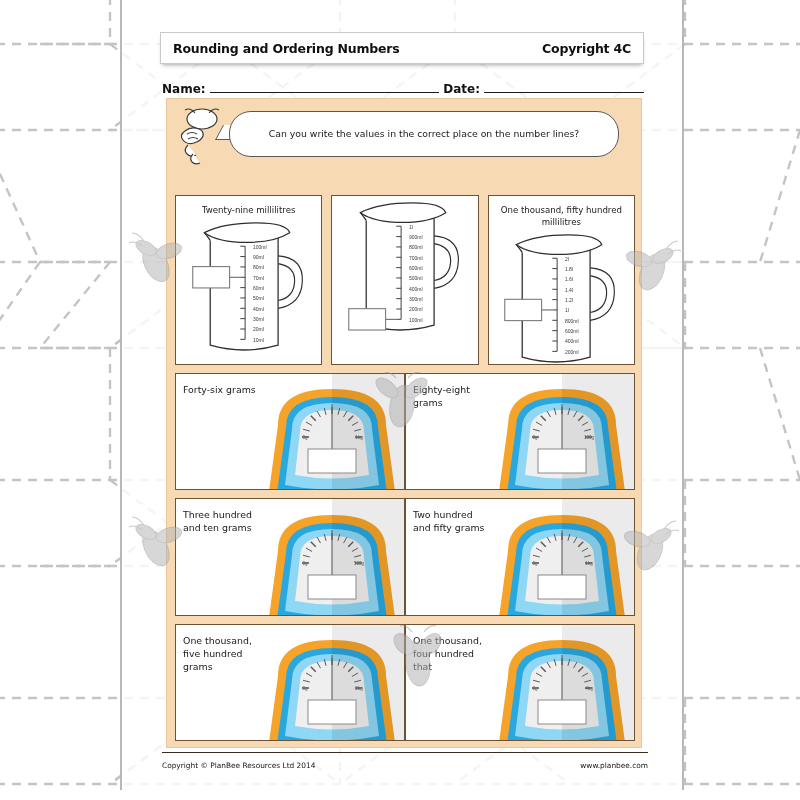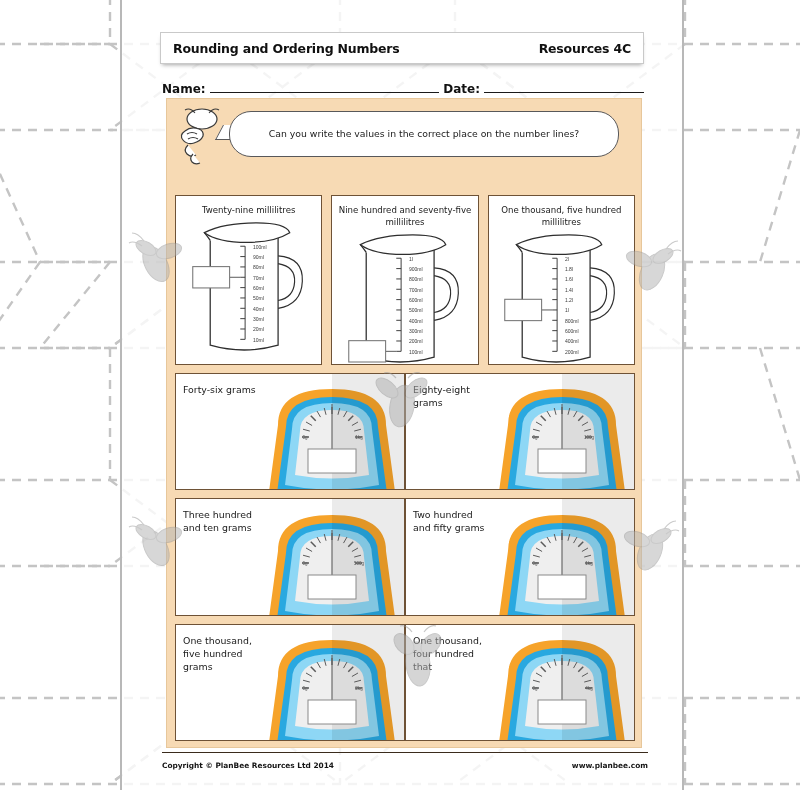--- a/index.html
+++ b/index.html
@@ -144,21 +144,21 @@
   
   #footer {
     position: absolute; left: 40px; top: 752px;
     width: 486px; height: 20px;
     border-top: 1.4px solid #3a2b1c;
     display: flex; align-items: center; justify-content: space-between;
     padding-top: 2px;
   }
   .foot-txt {
     font-family: "DejaVu Sans", sans-serif;
-    font-weight: bold; font-size: 7.4px; color: #141414;
+    font-weight: normal; font-size: 7.4px; color: #141414;
   }
 
   
   .bee-wm { position: absolute; z-index: 4; pointer-events: none; opacity: 0.52; }
 </style>
 </head>
 <body>
 
 <div id="stage">
 
@@ -193,21 +193,21 @@
       </g>
     </g>
   </svg>
 
   <div id="page">
     <div class="page-white"></div>
     <div class="page-inner">
 
       <div id="title-bar">
         <span class="title-txt">Rounding and Ordering Numbers</span>
-        <span class="title-txt">Resources 4C</span>
+        <span class="title-txt">Copyright 4C</span>
       </div>
 
       <div id="name-row">
         <span class="nd-label">Name:</span>
         <span class="nd-line"></span>
         <span class="nd-label">Date:</span>
         <span class="nd-line date-line"></span>
       </div>
 
       <div id="body-panel">
@@ -263,21 +263,20 @@
                   <text x="70" y="117.73333333333333" font-size="5.2" fill="#3a3a3a" font-family="&quot;Liberation Sans&quot;, sans-serif">20ml</text>
                   <line x1="57" y1="126" x2="62" y2="126" stroke="#3a3a3a" stroke-width="1"></line>
                   <text x="70" y="128.4" font-size="5.2" fill="#3a3a3a" font-family="&quot;Liberation Sans&quot;, sans-serif">10ml</text>
                   <line x1="46" y1="62" x2="57" y2="62" stroke="#555" stroke-width="1"></line>
                   <rect x="8" y="51" width="38" height="22" fill="#ffffff" stroke="#777" stroke-width="1.1"></rect>
                   <text x="27" y="65" font-size="7" fill="#222" text-anchor="middle" font-family="&quot;Liberation Sans&quot;, sans-serif"></text>
                 </svg>
               </div>
             </div>
             <div class="jug-card">
-              <div class="jug-caption">Nine hundred and seventy-five millilitres</div>
               <div class="jug-svg-wrap">
                 <svg viewBox="0 0 132 142" width="128" height="140">
                   <path d="M96 40 q26 2 25 26 q-1 24 -25 28" fill="none" stroke="#2e2e2e" stroke-width="1.2"></path>
                   <path d="M96 48 q18 3 17 19 q-1 16 -17 19" fill="none" stroke="#2e2e2e" stroke-width="1.2"></path>
                   <path d="M26 24 L26 132 q35 10 70 0 L96 20" fill="#ffffff" stroke="#2e2e2e" stroke-width="1.3"></path>
                   <path d="M20 16 q20 -10 54 -10 q30 0 34 10 q-16 10 -44 10 q-30 0 -44 -10 z" fill="#ffffff" stroke="#2e2e2e" stroke-width="1.3"></path>
                   <path d="M20 16 q4 5 6 8" fill="none" stroke="#2e2e2e" stroke-width="1.3"></path>
                   <line x1="62" y1="30" x2="62" y2="126" stroke="#3a3a3a" stroke-width="1"></line>
                   <line x1="57" y1="30" x2="62" y2="30" stroke="#3a3a3a" stroke-width="1"></line>
                   <text x="70" y="32.4" font-size="5.2" fill="#3a3a3a" font-family="&quot;Liberation Sans&quot;, sans-serif">1l</text>
@@ -299,21 +298,21 @@
                   <text x="70" y="117.73333333333333" font-size="5.2" fill="#3a3a3a" font-family="&quot;Liberation Sans&quot;, sans-serif">200ml</text>
                   <line x1="57" y1="126" x2="62" y2="126" stroke="#3a3a3a" stroke-width="1"></line>
                   <text x="70" y="128.4" font-size="5.2" fill="#3a3a3a" font-family="&quot;Liberation Sans&quot;, sans-serif">100ml</text>
                   <line x1="46" y1="126" x2="57" y2="126" stroke="#555" stroke-width="1"></line>
                   <rect x="8" y="115" width="38" height="22" fill="#ffffff" stroke="#777" stroke-width="1.1"></rect>
                   <text x="27" y="129" font-size="7" fill="#222" text-anchor="middle" font-family="&quot;Liberation Sans&quot;, sans-serif"></text>
                 </svg>
               </div>
             </div>
             <div class="jug-card">
-              <div class="jug-caption">One thousand, five hundred millilitres</div>
+              <div class="jug-caption">One thousand, fifty hundred millilitres</div>
               <div class="jug-svg-wrap">
                 <svg viewBox="0 0 132 142" width="128" height="140">
                   <path d="M96 40 q26 2 25 26 q-1 24 -25 28" fill="none" stroke="#2e2e2e" stroke-width="1.2"></path>
                   <path d="M96 48 q18 3 17 19 q-1 16 -17 19" fill="none" stroke="#2e2e2e" stroke-width="1.2"></path>
                   <path d="M26 24 L26 132 q35 10 70 0 L96 20" fill="#ffffff" stroke="#2e2e2e" stroke-width="1.3"></path>
                   <path d="M20 16 q20 -10 54 -10 q30 0 34 10 q-16 10 -44 10 q-30 0 -44 -10 z" fill="#ffffff" stroke="#2e2e2e" stroke-width="1.3"></path>
                   <path d="M20 16 q4 5 6 8" fill="none" stroke="#2e2e2e" stroke-width="1.3"></path>
                   <line x1="62" y1="30" x2="62" y2="126" stroke="#3a3a3a" stroke-width="1"></line>
                   <line x1="57" y1="30" x2="62" y2="30" stroke="#3a3a3a" stroke-width="1"></line>
                   <text x="70" y="32.4" font-size="5.2" fill="#3a3a3a" font-family="&quot;Liberation Sans&quot;, sans-serif">2l</text>

